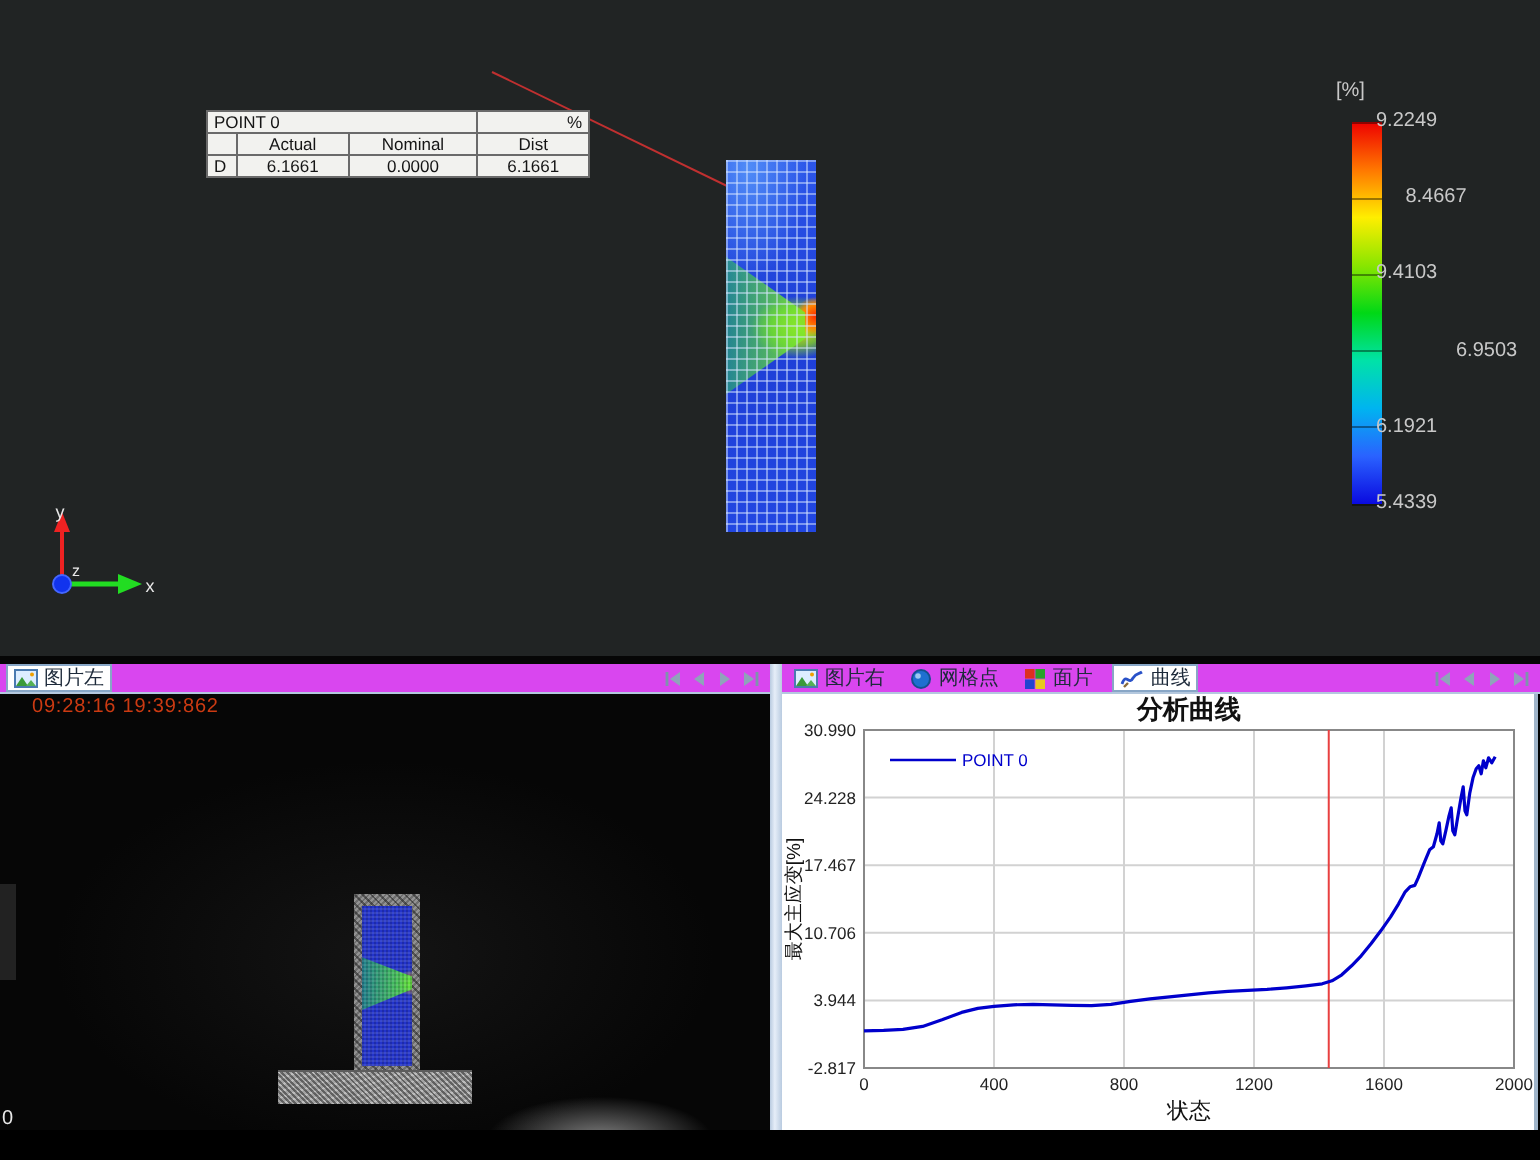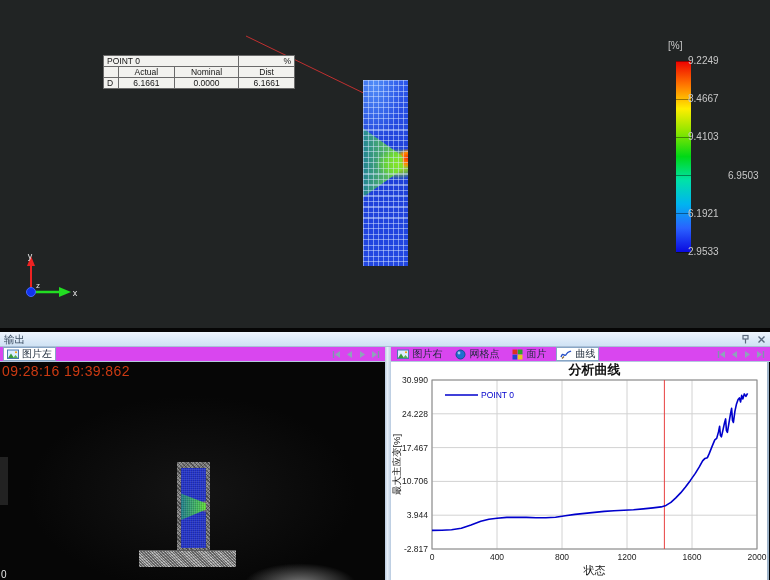--- a/index.html
+++ b/index.html
@@ -60,21 +60,21 @@
   .tab { display:flex; align-items:center; gap:3px; padding:0 3px; height:14px; white-space:nowrap; }
   .tab.selected { background:#fff; border:1px solid #88a6c6; }
   .nav { margin-left:auto; display:flex; gap:4px; padding-right:5px; align-items:center; }
   .nav span { display:inline-flex; }
 
   .camera-view { position:relative; width:385px; height:218px; overflow:hidden;
       background:
         radial-gradient(80px 30px at 300px 102%, rgba(225,225,225,0.55), rgba(0,0,0,0) 70%),
         radial-gradient(220px 130px at 50% 60%, rgba(70,70,70,0.22), rgba(0,0,0,0) 75%),
         #060606; }
-  .timestamp { position:absolute; left:2px; top:1px; font-size:14px; letter-spacing:0.4px; color:#cb3a12; }
+  .timestamp { position:absolute; left:16px; top:1px; font-size:10px; letter-spacing:0.4px; color:#cb3a12; }
   .cam-left-blob { position:absolute; left:0; top:95px; width:8px; height:48px; background:#3a3a3a; opacity:0.55; }
   .cam-specimen { position:absolute; left:177px; top:100px; width:33px; height:90px; padding:6px 4px 4px 4px;
       background:
         repeating-linear-gradient(45deg, rgba(15,15,15,0.45) 0 1px, rgba(0,0,0,0) 1px 3px),
         repeating-linear-gradient(135deg, rgba(235,235,235,0.28) 0 1px, rgba(0,0,0,0) 1px 2px),
         #6f6f6f; }
   .cam-strain { position:relative; width:100%; height:100%;
       background:
         radial-gradient(9px 9px at 100% 48%, #ffbb00 0%, rgba(255,180,0,0) 75%),
         #2334cb; }
@@ -142,53 +142,37 @@
       </svg>
     </div>
 
     <div class="legend">
       <div class="legend-unit">[%]</div>
       <div class="legend-bar" id="legend-bar" style="background: linear-gradient(rgb(238, 0, 0), rgb(255, 119, 0), rgb(255, 238, 0), rgb(138, 230, 0), rgb(0, 216, 22), rgb(0, 226, 168), rgb(0, 180, 240), rgb(42, 98, 255), rgb(10, 10, 223));"></div>
       <div id="legend-ticks">
           <div class="legend-tickline" style="top: 20.5px;"></div>
           <div class="legend-label" style="top: 15px;">9.2249</div>
           <div class="legend-tickline" style="top: 58.7px;"></div>
-          <div class="legend-label" style="top: 53.2px;">8.4667</div>
+          <div class="legend-label" style="top: 53.2px; text-align: center;">8.4667</div>
           <div class="legend-tickline" style="top: 96.9px;"></div>
           <div class="legend-label" style="top: 91.4px;">9.4103</div>
           <div class="legend-tickline" style="top: 135.1px;"></div>
           <div class="legend-label" style="top: 129.6px; margin-left: 40px;">6.9503</div>
           <div class="legend-tickline" style="top: 173.3px;"></div>
           <div class="legend-label" style="top: 167.8px;">6.1921</div>
           <div class="legend-tickline" style="top: 211.5px;"></div>
-          <div class="legend-label" style="top: 206px;">2.9533</div>
+          <div class="legend-label" style="top: 206px;">5.4339</div>
         </div>
     </div>
   </div>
 
   <div class="divider"></div>
 
   <div class="output-panel">
 
-    <div class="output-titlebar">
-      <span>输出</span>
-      <span class="titlebar-btns">
-        <span>
-          <svg width="11" height="11">
-              <rect x="3" y="1.5" width="5" height="3.5" fill="none" stroke="#5a6a7e" stroke-width="1.2"></rect>
-              <line x1="5.5" y1="5" x2="5.5" y2="9.5" stroke="#5a6a7e" stroke-width="1.2"></line>
-            </svg>
-        </span>
-        <span>
-          <svg width="11" height="11">
-              <path d="M2.5 2.5 L8.5 8.5 M8.5 2.5 L2.5 8.5" stroke="#5a6a7e" stroke-width="1.4"></path>
-            </svg>
-        </span>
-      </span>
-    </div>
 
     <div class="panels">
 
       <div class="left-panel">
         <div class="tabbar">
           <span class="tab selected">
             <svg width="12" height="11">
                 <rect x="0.5" y="1" width="11" height="8.5" fill="#dcedff" stroke="#4a7ab0"></rect>
                 <polygon points="1,9 4,4.5 7,9" fill="#3a9a3a"></polygon>
                 <polygon points="6,9 8.5,6 11,9" fill="#55b055"></polygon>

